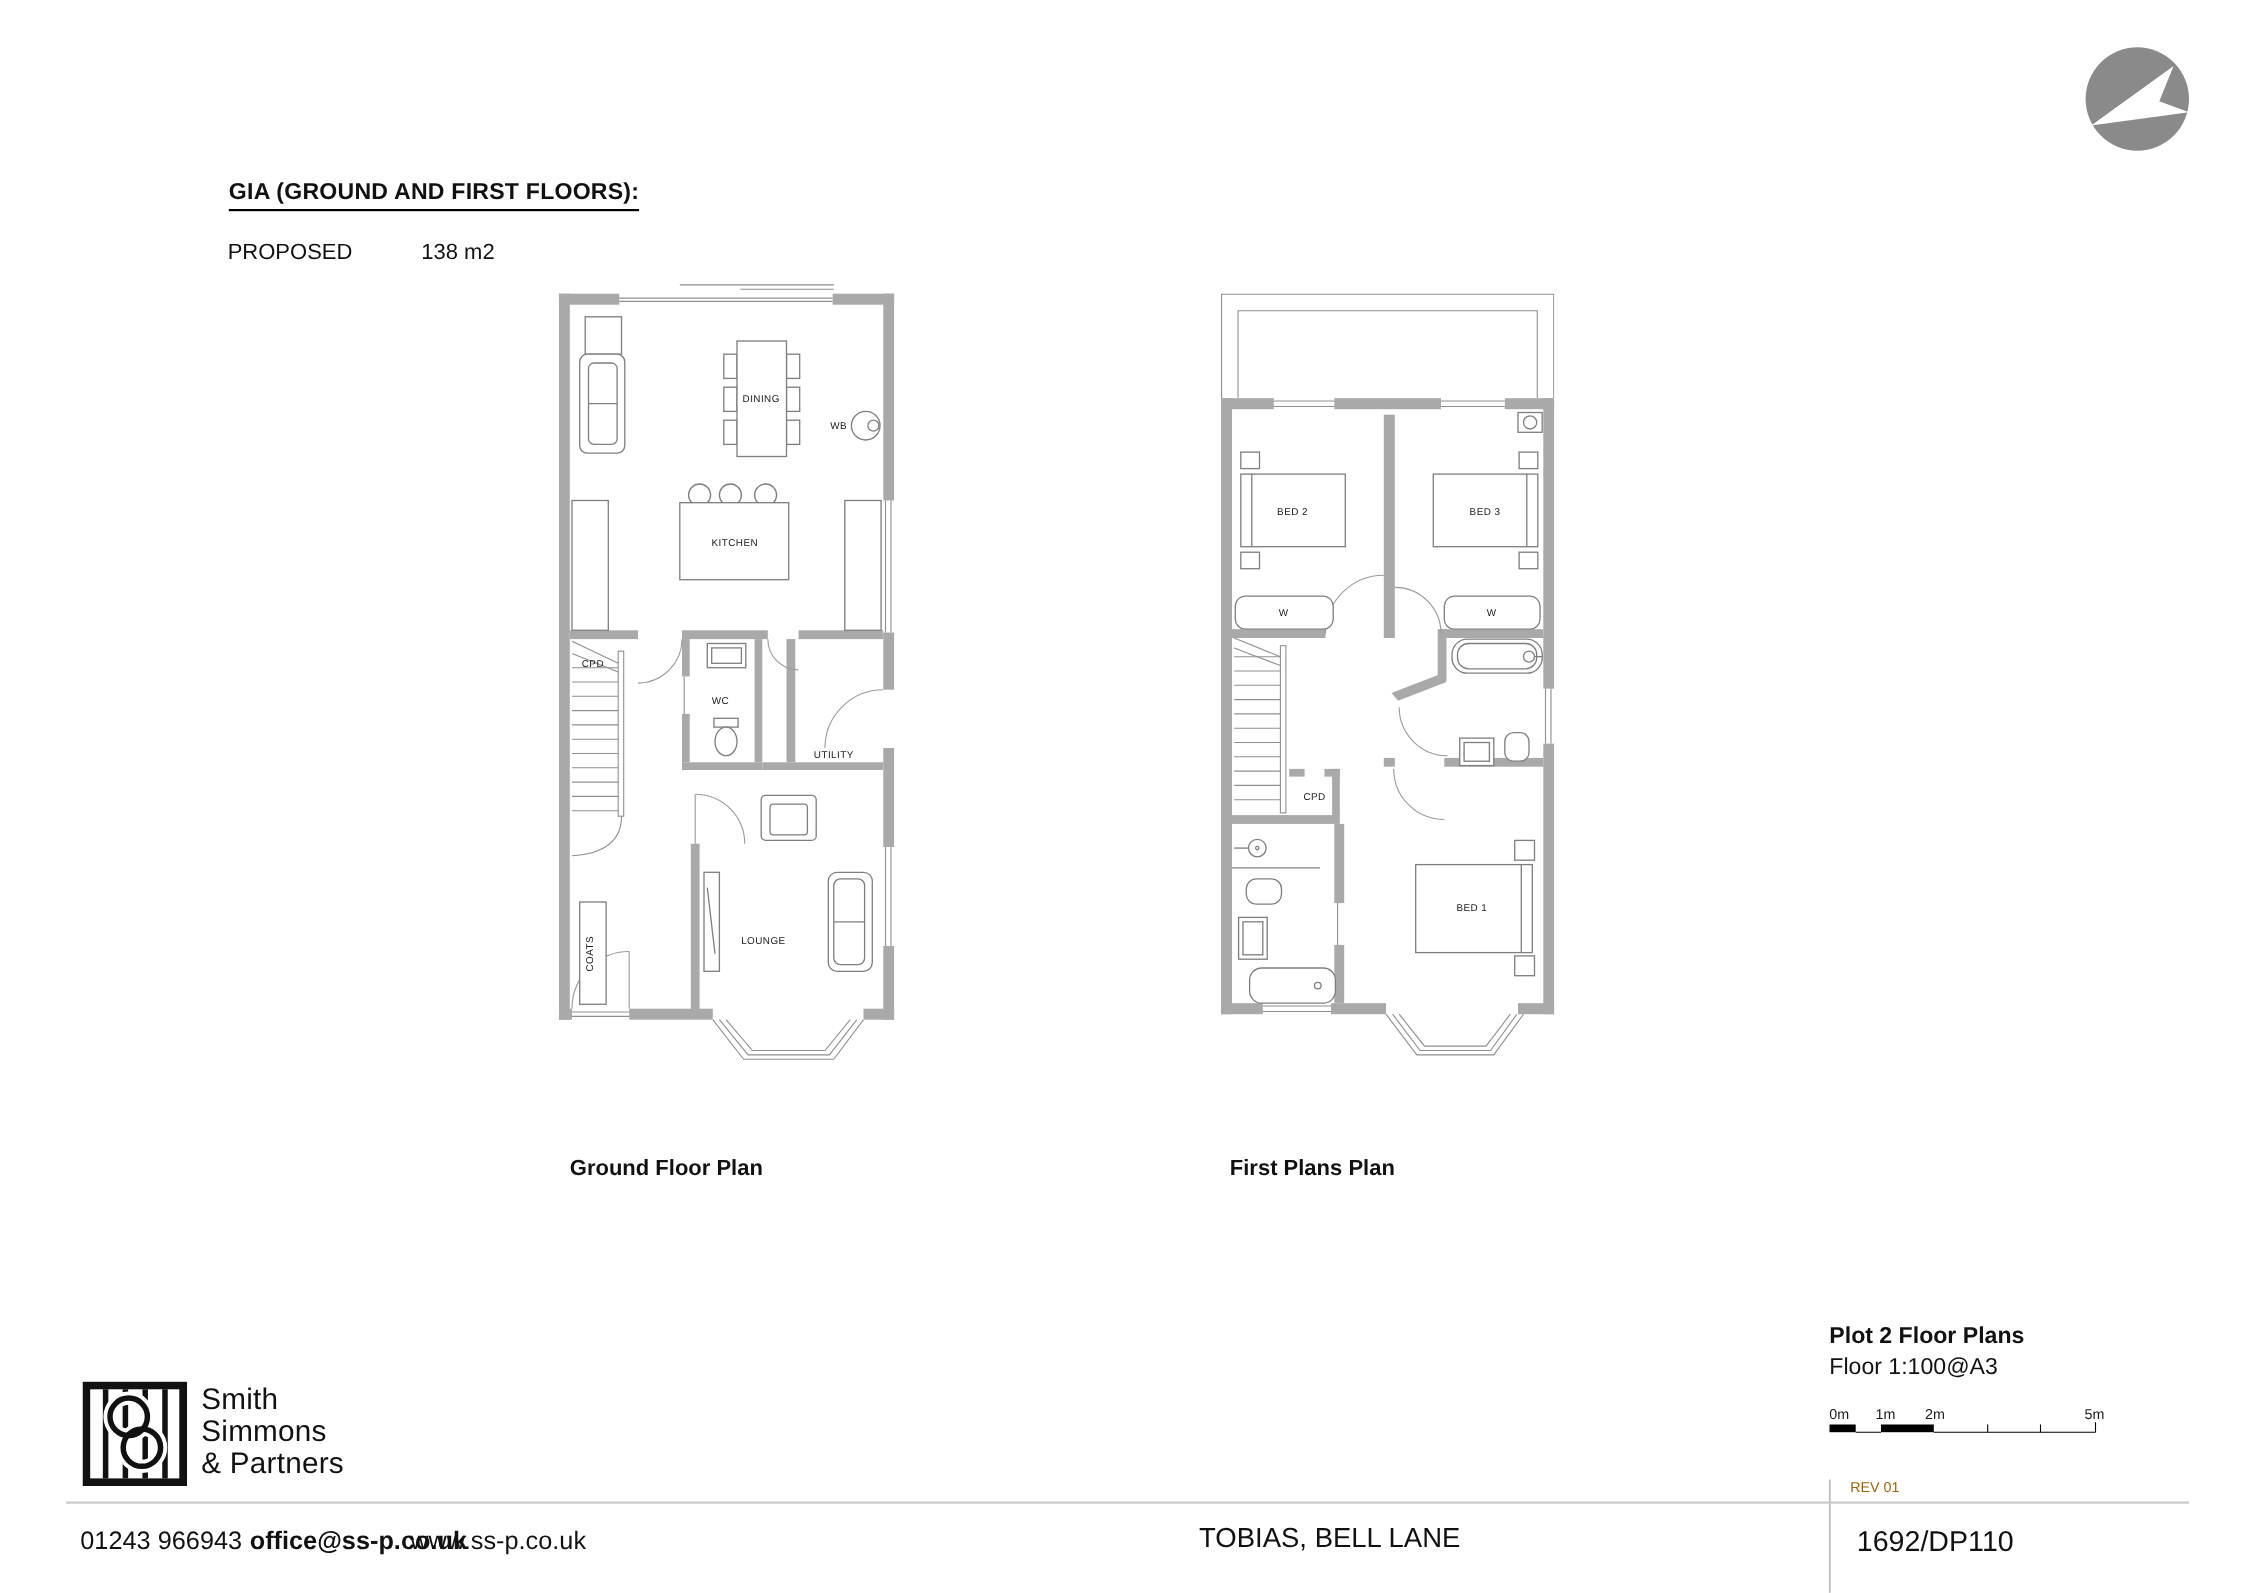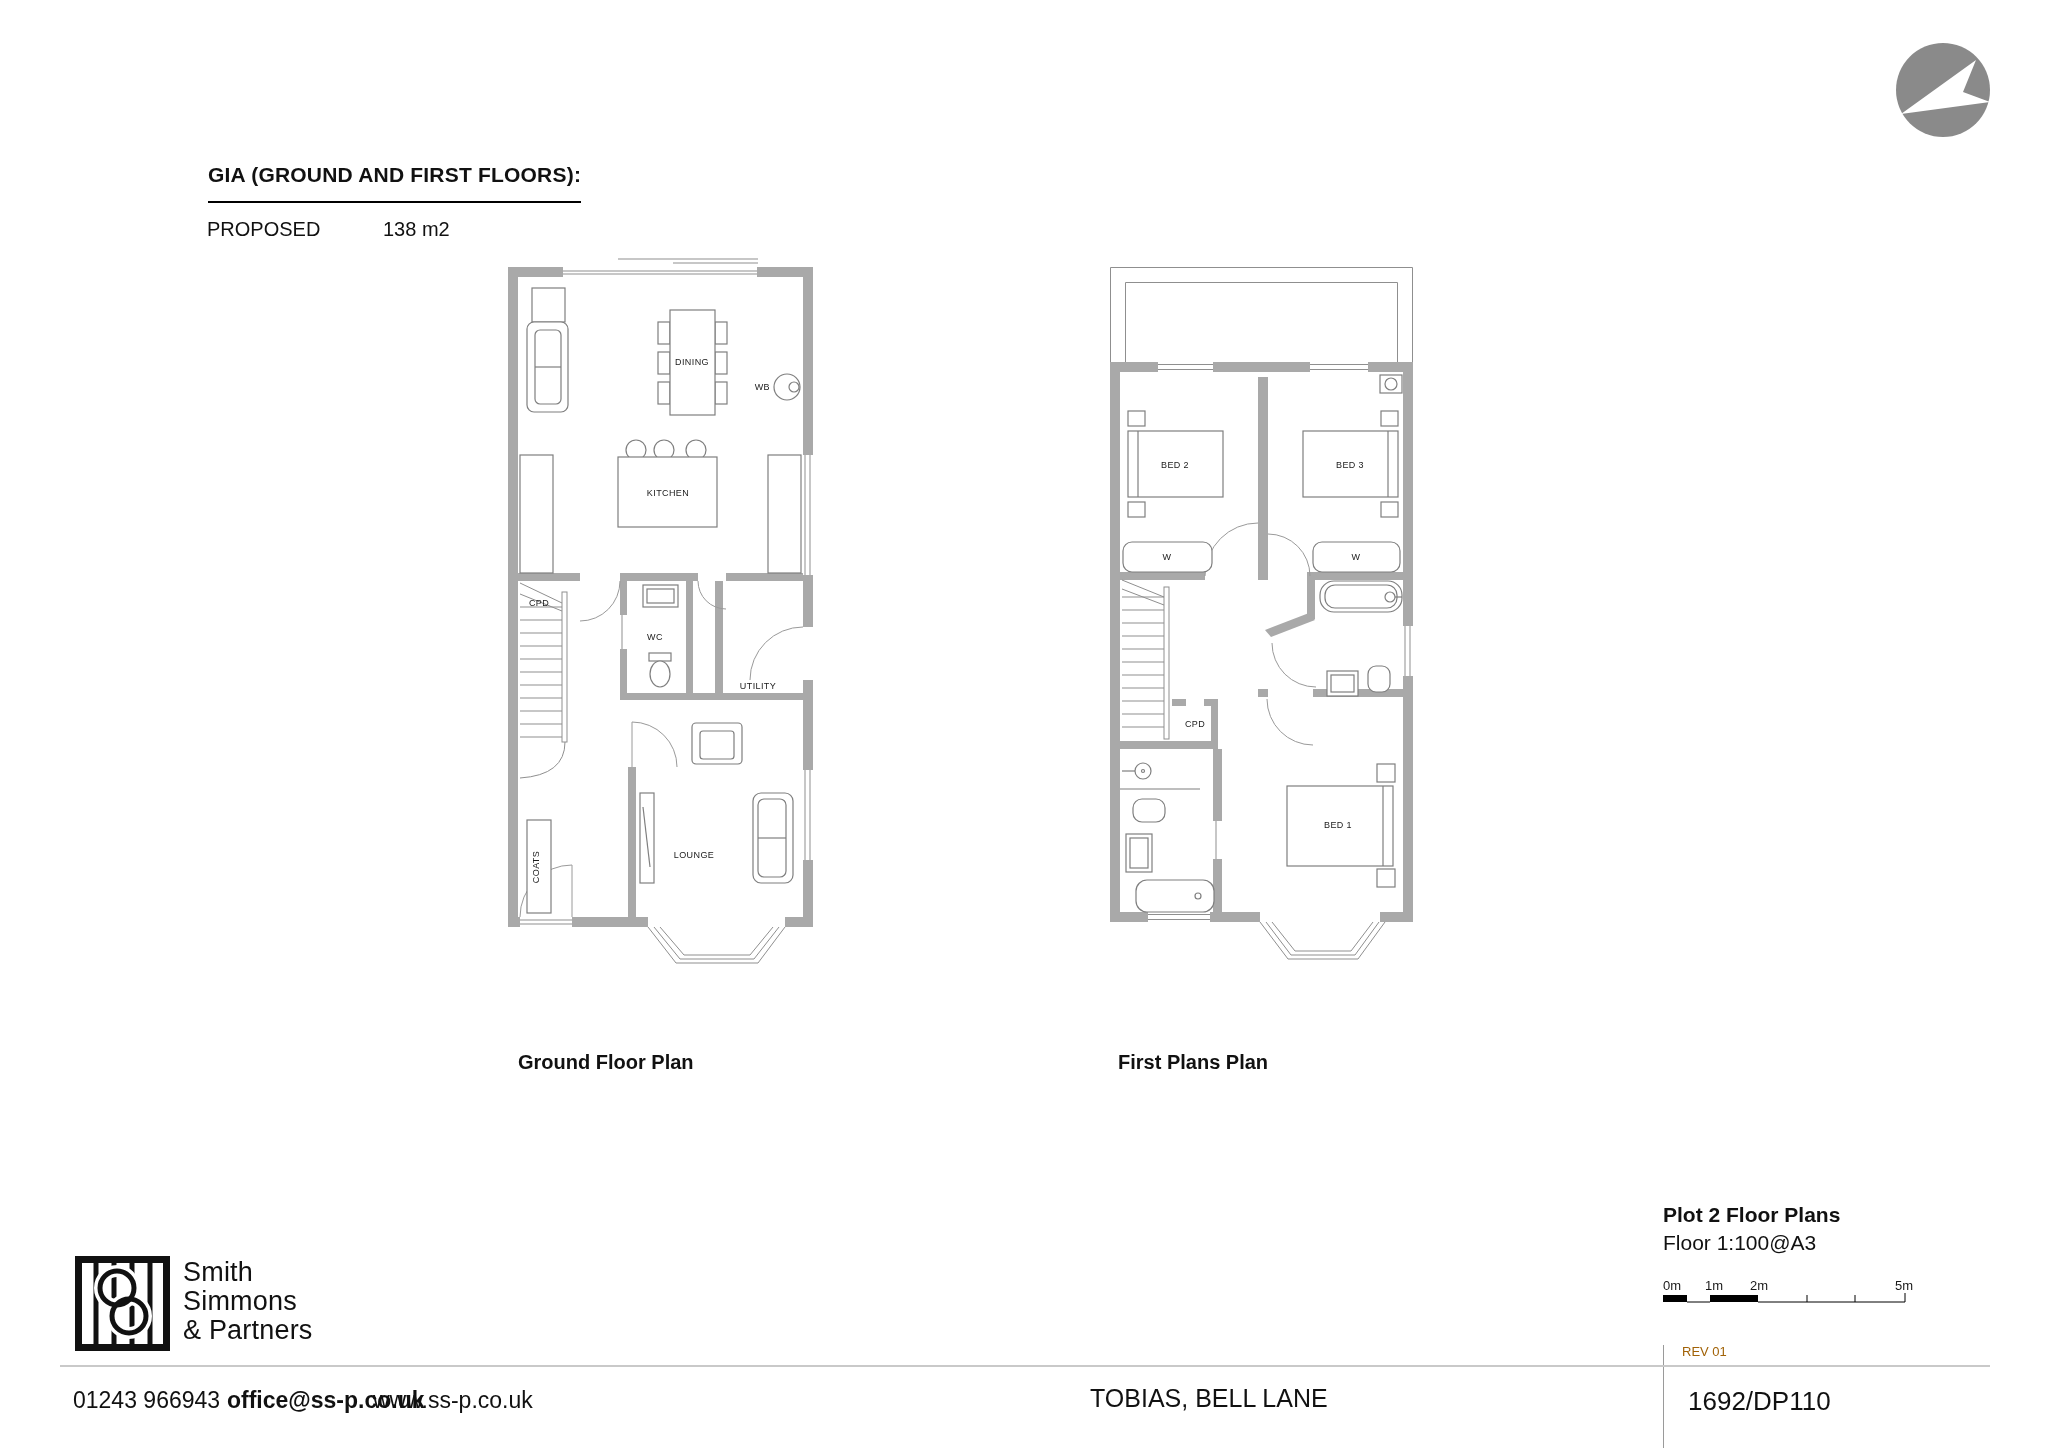--- a/index.html
+++ b/index.html
@@ -3,21 +3,21 @@
 <meta charset="utf-8">
 <style>
   html,body{margin:0;padding:0;}
   body{
     width:2048px;height:1448px;position:relative;background:#ffffff;
     font-family:"Liberation Sans", sans-serif;color:#111;overflow:hidden;
   }
   .abs{position:absolute;}
   
   .gia-title{left:208px;top:163px;font-size:21px;font-weight:bold;
-    border-bottom:2px solid #000;padding-bottom:14px;letter-spacing:.2px;}
+    border-bottom:2px solid #000;padding-bottom:3px;letter-spacing:.2px;}
   .proposed-label{left:207px;top:218px;font-size:20px;}
   .proposed-value{left:383px;top:218px;font-size:20px;}
   
   .plan-title{font-size:20px;font-weight:bold;}
   
   svg text{font-family:"Liberation Sans", sans-serif;fill:#1a1a1a;}
   .room-lbl{font-size:9px;letter-spacing:.4px;}
   
   .company-name{left:183px;top:1258px;font-size:27px;font-weight:normal;line-height:29px;letter-spacing:.2px;}
   .rule-h{left:60px;top:1365px;width:1930px;height:2px;background:#c9c9c9;}

